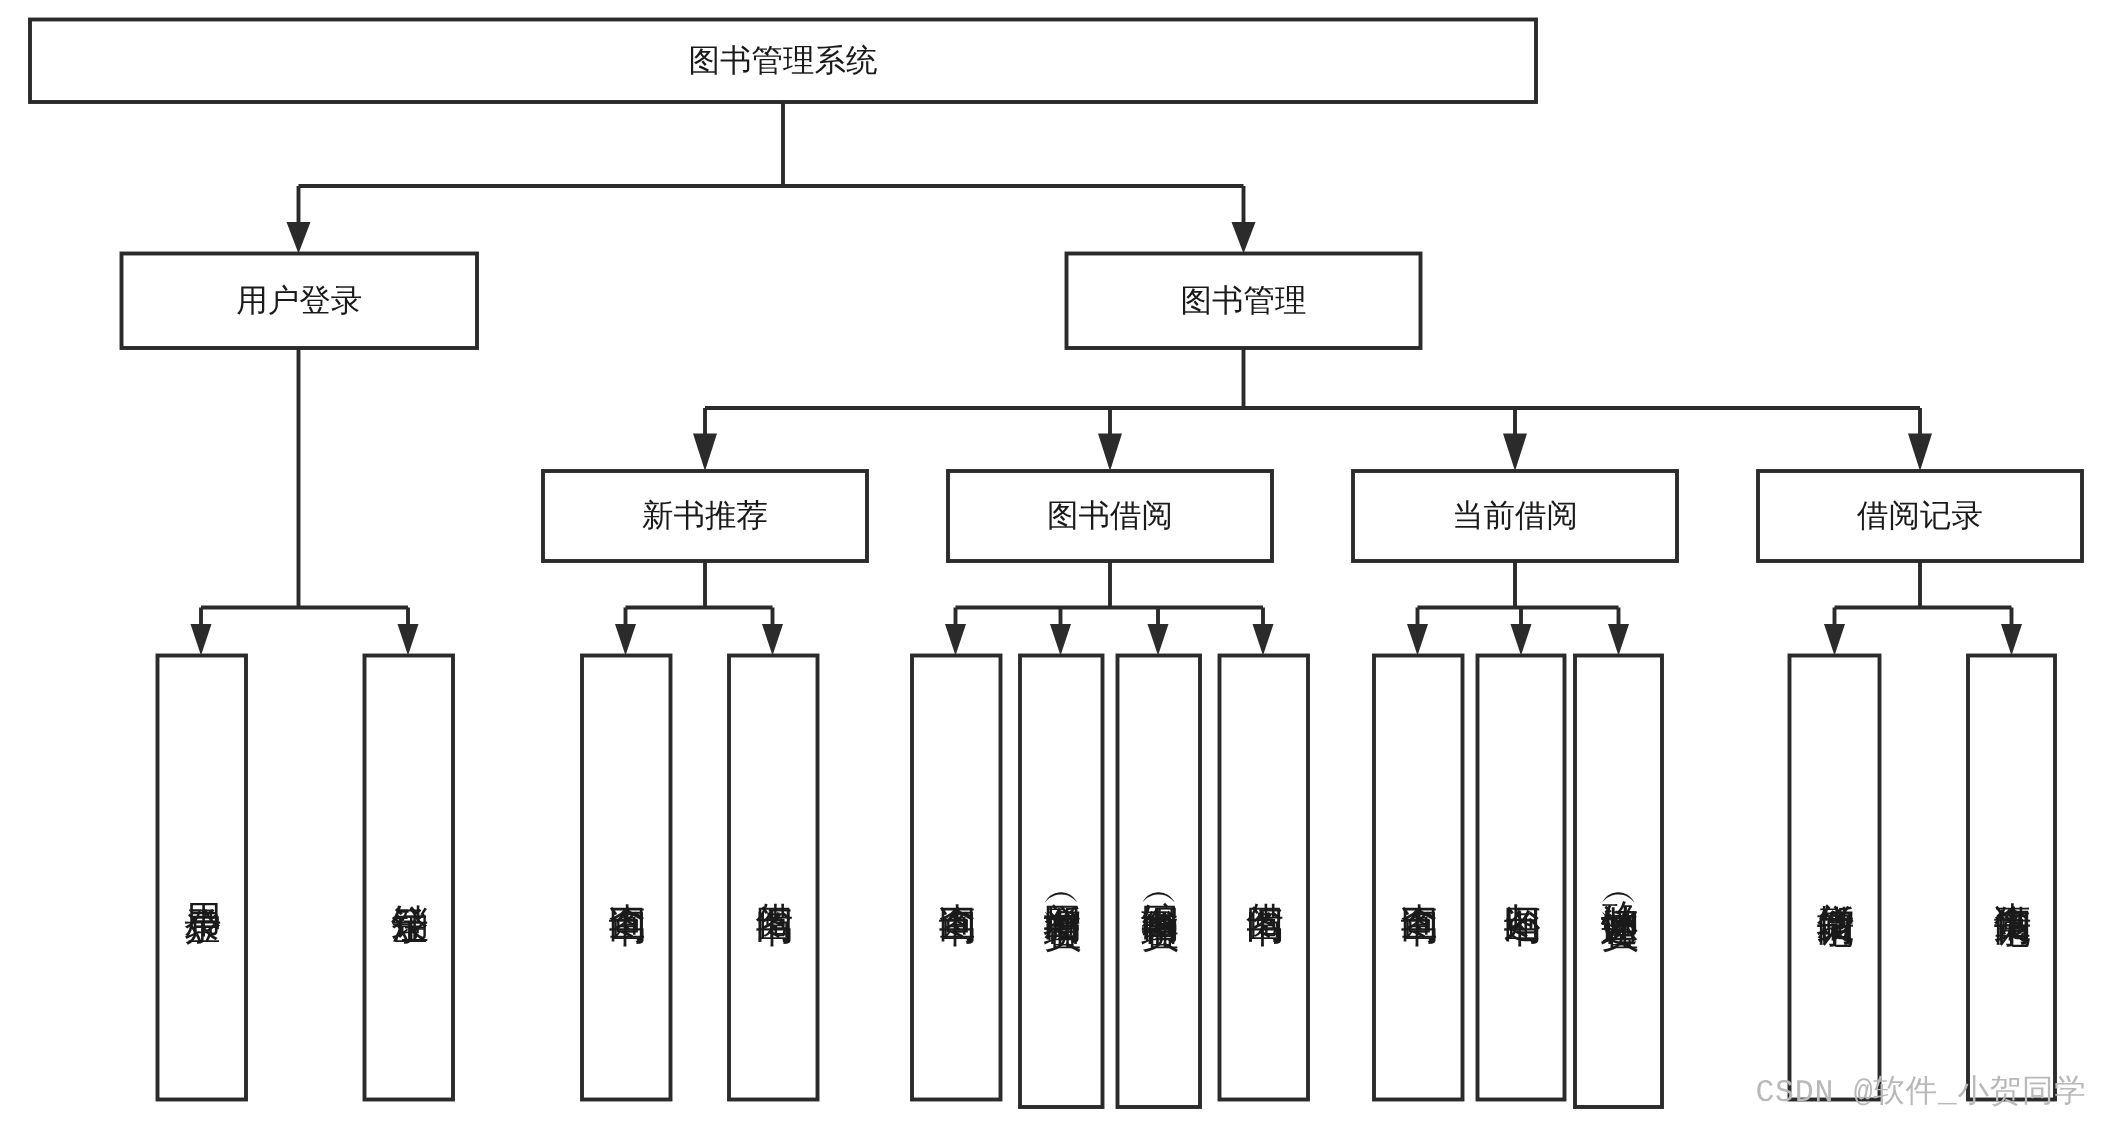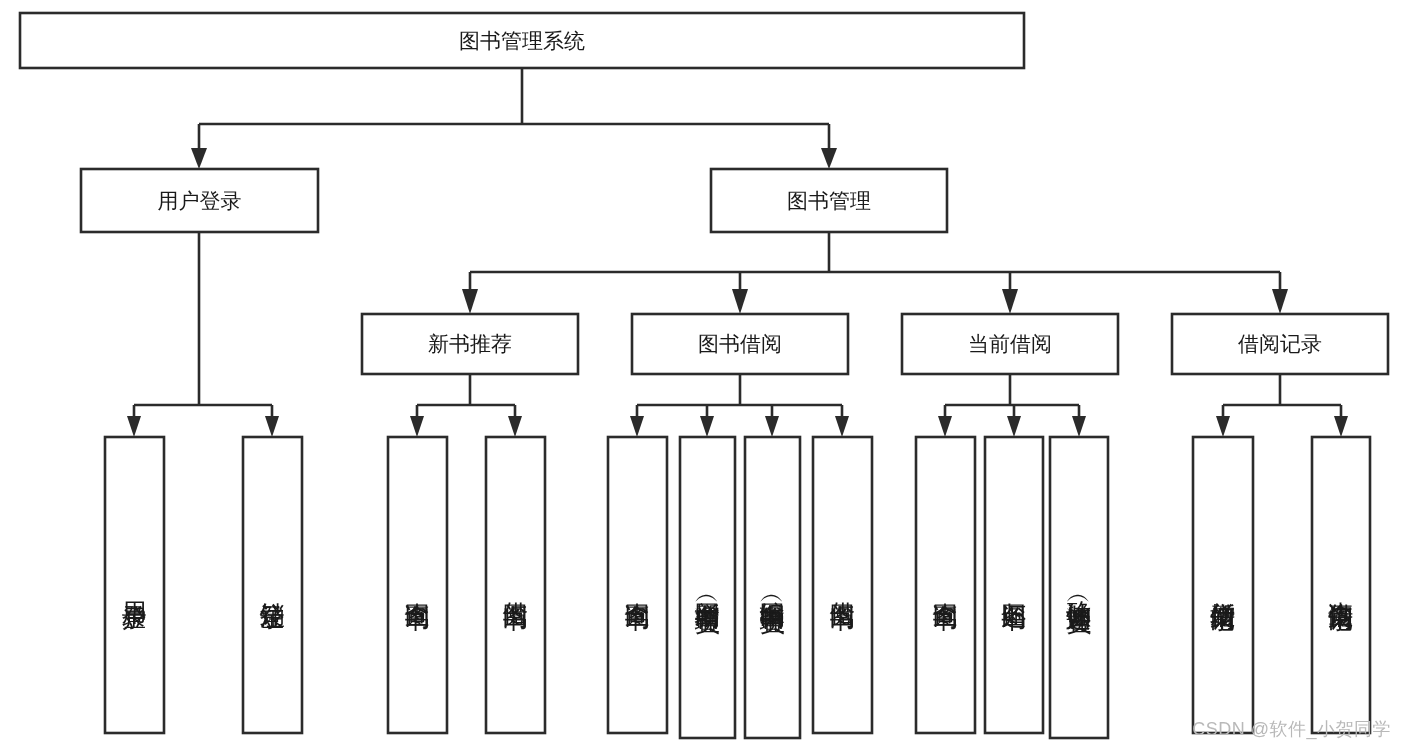--- a/index.html
+++ b/index.html
@@ -58,22 +58,22 @@
     line-height: 1.06;
     color: #1a1a1a;
     letter-spacing: 1.5px;
     white-space: nowrap;
     pointer-events: none;
   }
   .watermark {
     position: absolute;
     right: 14px;
     bottom: 6px;
-    font-family: Liberation Sans, sans-serif;
-    font-size: 18px;
+    font-family: Liberation Mono, monospace;
+    font-size: 21px;
     color: #b9b9b9;
     letter-spacing: 0.5px;
     white-space: nowrap;
   }
 </style>
 </head>
 <body>
 
 <div id="diagram-root">
 

